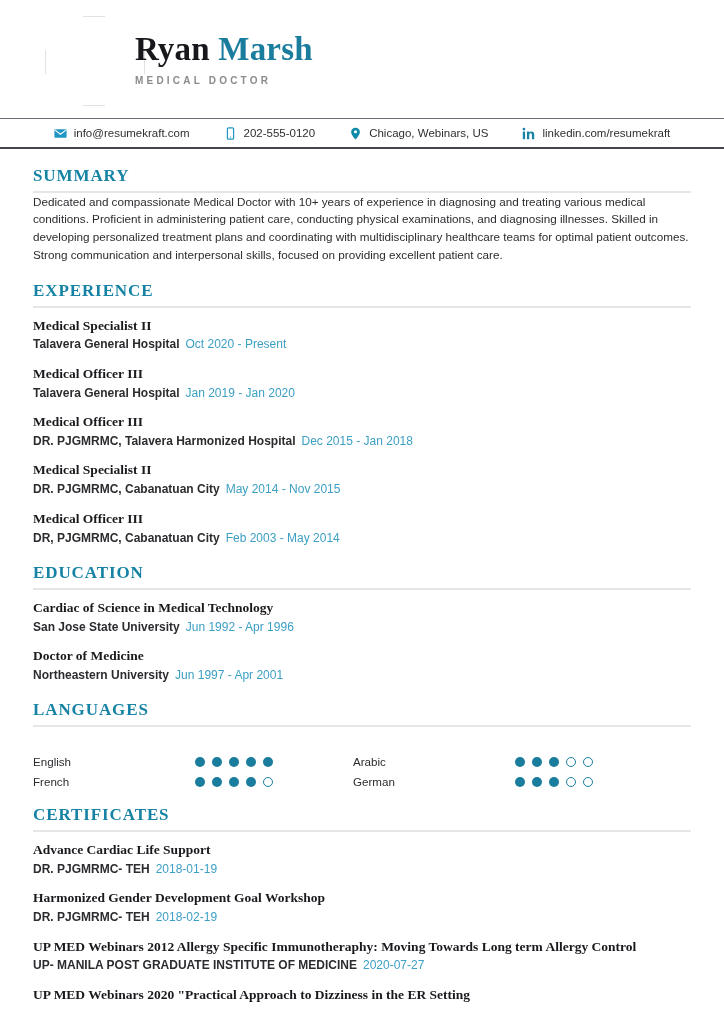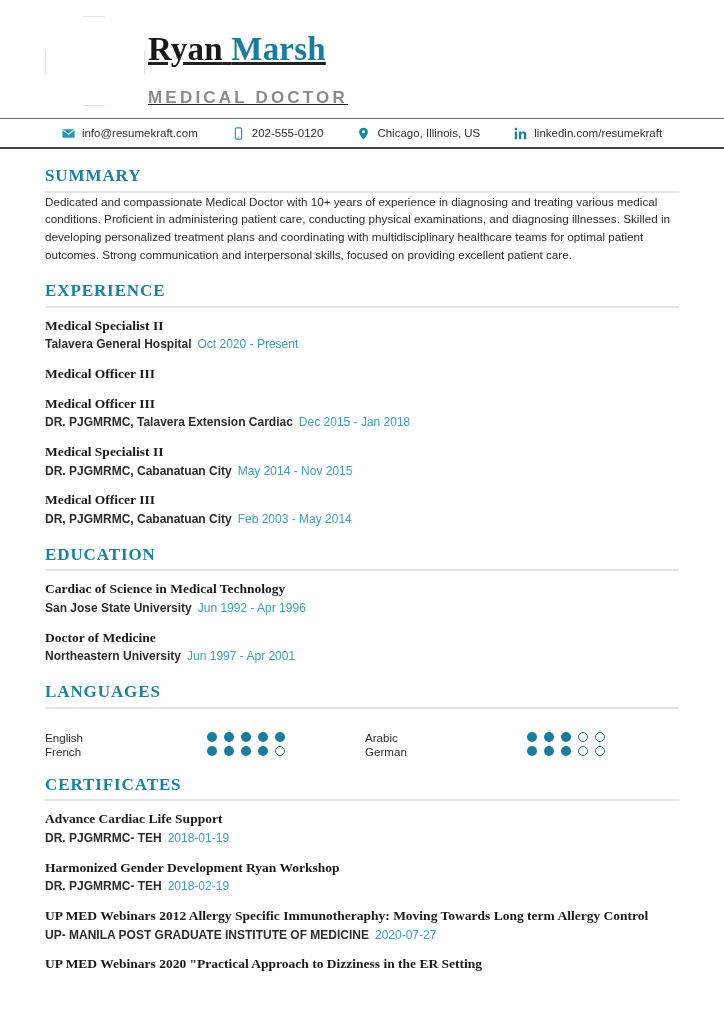--- a/index.html
+++ b/index.html
@@ -32,37 +32,36 @@
     position: absolute;
     background: #e2e2e2;
   }
   .tick.top    { left: 38px; top: 0;    width: 22px; height: 1px; }
   .tick.bottom { left: 38px; bottom: 0; width: 22px; height: 1px; }
   .tick.left   { left: 0;    top: 34px; width: 1px;  height: 24px; }
   .tick.right  { right: 0;   top: 34px; width: 1px;  height: 24px; }
 
   .name-block {
     position: absolute;
-    left: 148px;
+    left: 135px;
     top: 32px;
-    text-decoration: underline;
   }
   .name {
     font-family: "Liberation Serif", serif;
     font-size: 33px;
     font-weight: bold;
     line-height: 1.08;
     letter-spacing: 0.2px;
     white-space: nowrap;
   }
   .name .first { color: #18171c; }
   .name .last  { color: #1b7d9e; }
   .job-title {
-    margin-top: 20px;
-    font-size: 17px;
+    margin-top: 7px;
+    font-size: 10px;
     font-weight: bold;
     letter-spacing: 3.2px;
     color: #8b8b8b;
     white-space: nowrap;
   }
 
   
   .rule-top {
     height: 1px;
     background: #6e6e76;
@@ -93,21 +92,21 @@
     align-items: center;
     justify-content: center;
     width: 13px;
     height: 13px;
     flex: none;
   }
   .contact-item svg { display: block; }
 
   
   .content {
-    padding: 0 45px;
+    padding: 0 33px;
     box-sizing: border-box;
   }
   .section { margin-top: 18px; }
   .section-title {
     font-family: "Liberation Serif", serif;
     font-size: 17px;
     font-weight: bold;
     letter-spacing: 0.9px;
     color: #1683a5;
     line-height: 1.1;
@@ -145,24 +144,24 @@
   }
   .entry-sub .org { font-weight: bold; }
   .entry-sub .date {
     color: #3c9fc4;
     font-weight: normal;
     margin-left: 6px;
   }
 
   
   .lang-grid {
-    margin-top: 22px;
+    margin-top: 28px;
     display: grid;
     grid-template-columns: 162px 158px 162px 1fr;
-    row-gap: 1px;
+    row-gap: 7px;
     align-items: center;
   }
   .lang-name {
     font-size: 11.6px;
     color: #2c2c30;
   }
   .dots {
     display: flex;
     gap: 7px;
     align-items: center;
@@ -218,21 +217,21 @@
     <span>202-555-0120</span>
   </div>
 
   <div class="contact-item">
     <span class="ci">
       <svg width="13" height="13" viewBox="0 0 16 16">
         <path d="M8 0.8 C4.9 0.8 2.6 3.1 2.6 6.1 C2.6 9.9 8 15.4 8 15.4 C8 15.4 13.4 9.9 13.4 6.1 C13.4 3.1 11.1 0.8 8 0.8 Z" fill="#0f8aa8"></path>
         <circle cx="8" cy="5.9" r="1.9" fill="#ffffff"></circle>
       </svg>
     </span>
-    <span>Chicago, Illinois, US</span>
+    <span>Chicago, Webinars, US</span>
   </div>
 
   <div class="contact-item">
     <span class="ci">
       <svg width="13" height="13" viewBox="0 0 16 16">
         <rect x="1" y="5.6" width="2.8" height="9.4" fill="#1683a5"></rect>
         <circle cx="2.4" cy="2.6" r="1.7" fill="#1683a5"></circle>
         <path d="M6.1 5.6 h2.7 v1.3 c0.6 -1 1.6 -1.5 2.9 -1.5 c2.1 0 3.3 1.3 3.3 3.8 V15 h-2.8 V9.7 c0 -1.3 -0.5 -2 -1.6 -2 c-1.1 0 -1.7 0.8 -1.7 2 V15 H6.1 Z" fill="#1683a5"></path>
       </svg>
     </span>
@@ -257,26 +256,29 @@
 
       <div class="entry">
         <div class="entry-title">Medical Specialist II</div>
         <div class="entry-sub">
           <span class="org">Talavera General Hospital</span><span class="date">Oct 2020 - Present</span>
         </div>
       </div>
 
       <div class="entry">
         <div class="entry-title">Medical Officer III</div>
+        <div class="entry-sub">
+          <span class="org">Talavera General Hospital</span><span class="date">Jan 2019 - Jan 2020</span>
+        </div>
       </div>
 
       <div class="entry">
         <div class="entry-title">Medical Officer III</div>
         <div class="entry-sub">
-          <span class="org">DR. PJGMRMC, Talavera Extension Cardiac</span><span class="date">Dec 2015 - Jan 2018</span>
+          <span class="org">DR. PJGMRMC, Talavera Harmonized Hospital</span><span class="date">Dec 2015 - Jan 2018</span>
         </div>
       </div>
 
       <div class="entry">
         <div class="entry-title">Medical Specialist II</div>
         <div class="entry-sub">
           <span class="org">DR. PJGMRMC, Cabanatuan City</span><span class="date">May 2014 - Nov 2015</span>
         </div>
       </div>
 
@@ -360,21 +362,21 @@
     <div class="entries">
 
       <div class="entry">
         <div class="entry-title">Advance Cardiac Life Support</div>
         <div class="entry-sub">
           <span class="org">DR. PJGMRMC- TEH</span><span class="date">2018-01-19</span>
         </div>
       </div>
 
       <div class="entry">
-        <div class="entry-title">Harmonized Gender Development Ryan Workshop</div>
+        <div class="entry-title">Harmonized Gender Development Goal Workshop</div>
         <div class="entry-sub">
           <span class="org">DR. PJGMRMC- TEH</span><span class="date">2018-02-19</span>
         </div>
       </div>
 
       <div class="entry">
         <div class="entry-title">UP MED Webinars 2012 Allergy Specific Immunotheraphy: Moving Towards Long term Allergy Control</div>
         <div class="entry-sub">
           <span class="org">UP- MANILA POST GRADUATE INSTITUTE OF MEDICINE</span><span class="date">2020-07-27</span>
         </div>

